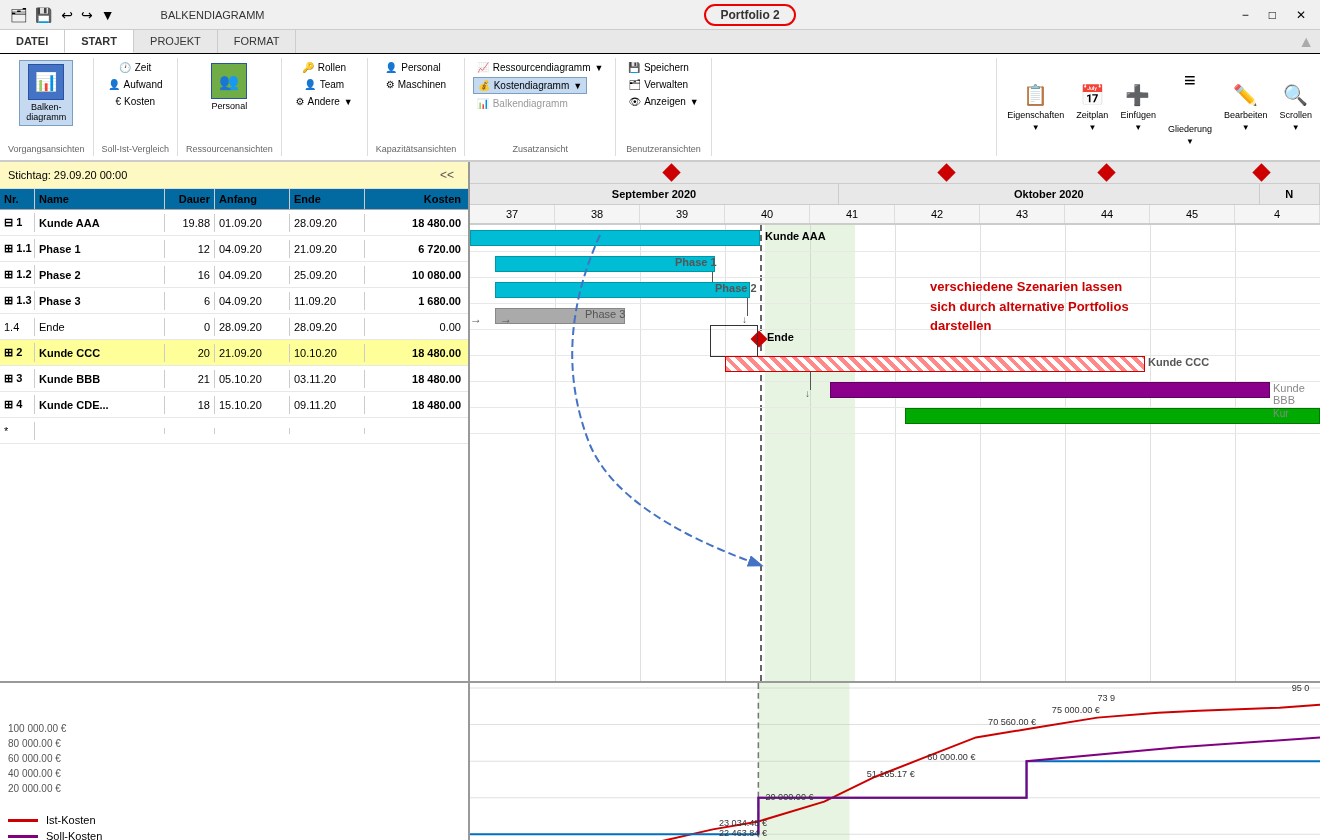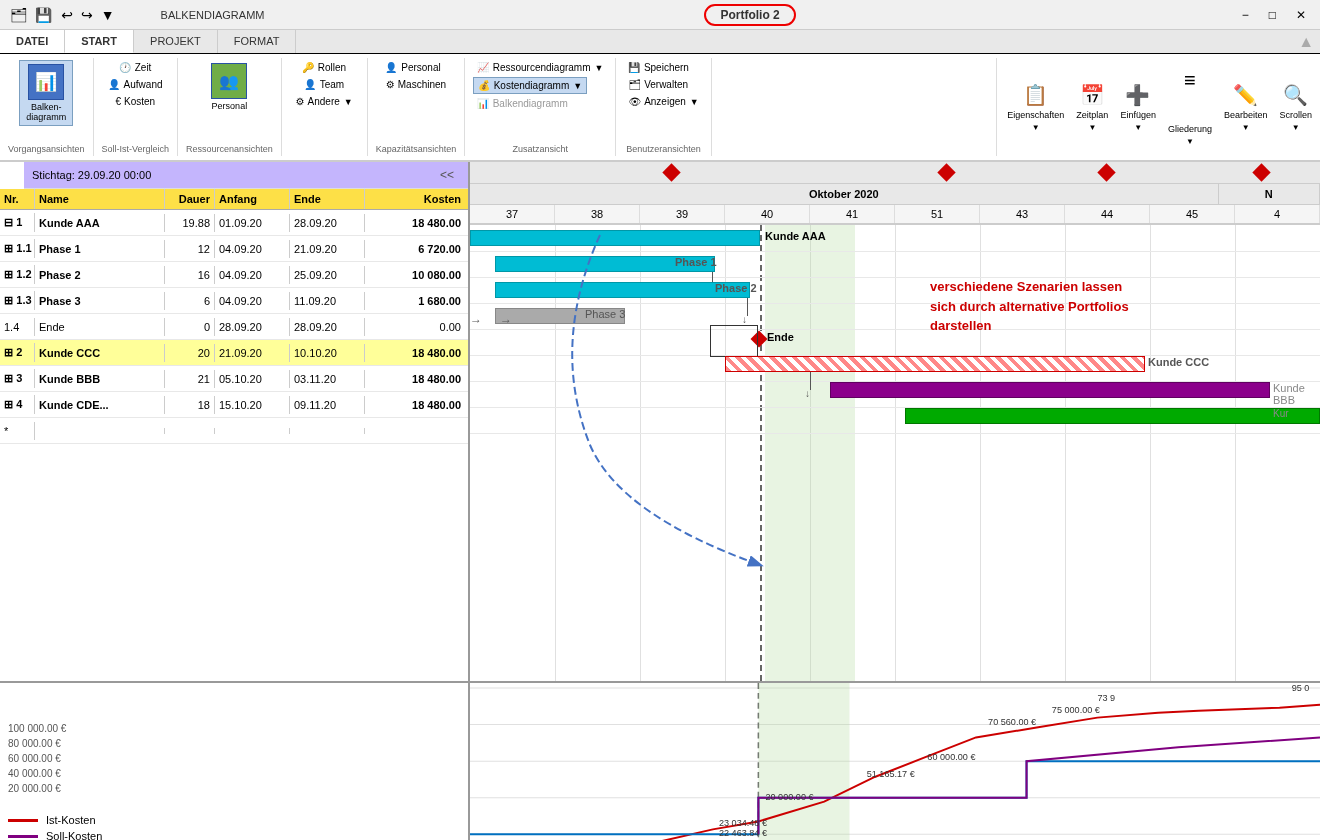--- a/index.html
+++ b/index.html
@@ -122,32 +122,31 @@
     
     .task-table {
       width: 470px;
       min-width: 470px;
       border-right: 2px solid #999;
       overflow: hidden;
       display: flex;
       flex-direction: column;
     }
     .stichtag-row {
-      background: #c4b5fd;
+      background: #fef9c3;
       padding: 4px 8px;
       font-size: 11px;
       border-bottom: 1px solid #ddd;
       display: flex;
       align-items: center;
       justify-content: space-between;
-      margin-left: 24px;
     }
     .col-headers {
       display: flex;
-      background: #fde047;
+      background: #0369a1;
       border-bottom: 1px solid #aaa;
       font-size: 11px;
       font-weight: bold;
     }
     .col-nr { width: 35px; padding: 4px 4px; border-right: 1px solid #ccc; }
     .col-name { width: 130px; padding: 4px 4px; border-right: 1px solid #ccc; }
     .col-dauer { width: 50px; padding: 4px 4px; border-right: 1px solid #ccc; text-align: right; }
     .col-anfang { width: 75px; padding: 4px 4px; border-right: 1px solid #ccc; }
     .col-ende { width: 75px; padding: 4px 4px; border-right: 1px solid #ccc; }
     .col-kosten { width: 100px; padding: 4px 4px; text-align: right; }
@@ -499,31 +498,32 @@
 
         <div style="height:22px; background:#e8e8e8; border-bottom:1px solid #ccc; position:relative; display:flex; align-items:center;">
 
           <div style="position:absolute; left:195px; top:4px; width:13px; height:13px; background:#cc0000; transform:rotate(45deg);"></div>
           <div style="position:absolute; left:470px; top:4px; width:13px; height:13px; background:#cc0000; transform:rotate(45deg);"></div>
           <div style="position:absolute; left:630px; top:4px; width:13px; height:13px; background:#cc0000; transform:rotate(45deg);"></div>
           <div style="position:absolute; left:785px; top:4px; width:13px; height:13px; background:#cc0000; transform:rotate(45deg);"></div>
         </div>
 
         <div class="gantt-months">
+          <div class="gantt-month" style="flex:3.5;">September 2020</div>
           <div class="gantt-month" style="flex:4;">Oktober 2020</div>
           <div class="gantt-month" style="flex:0.5; font-weight:bold;">N</div>
         </div>
 
         <div class="gantt-weeks">
           <div class="gantt-week">37</div>
           <div class="gantt-week">38</div>
           <div class="gantt-week">39</div>
           <div class="gantt-week">40</div>
           <div class="gantt-week">41</div>
-          <div class="gantt-week">51</div>
+          <div class="gantt-week">42</div>
           <div class="gantt-week">43</div>
           <div class="gantt-week">44</div>
           <div class="gantt-week">45</div>
           <div class="gantt-week">4</div>
         </div>
       </div>
 
       <div class="gantt-body">
         <div style="position:relative; width:100%; height:100%;">
 

